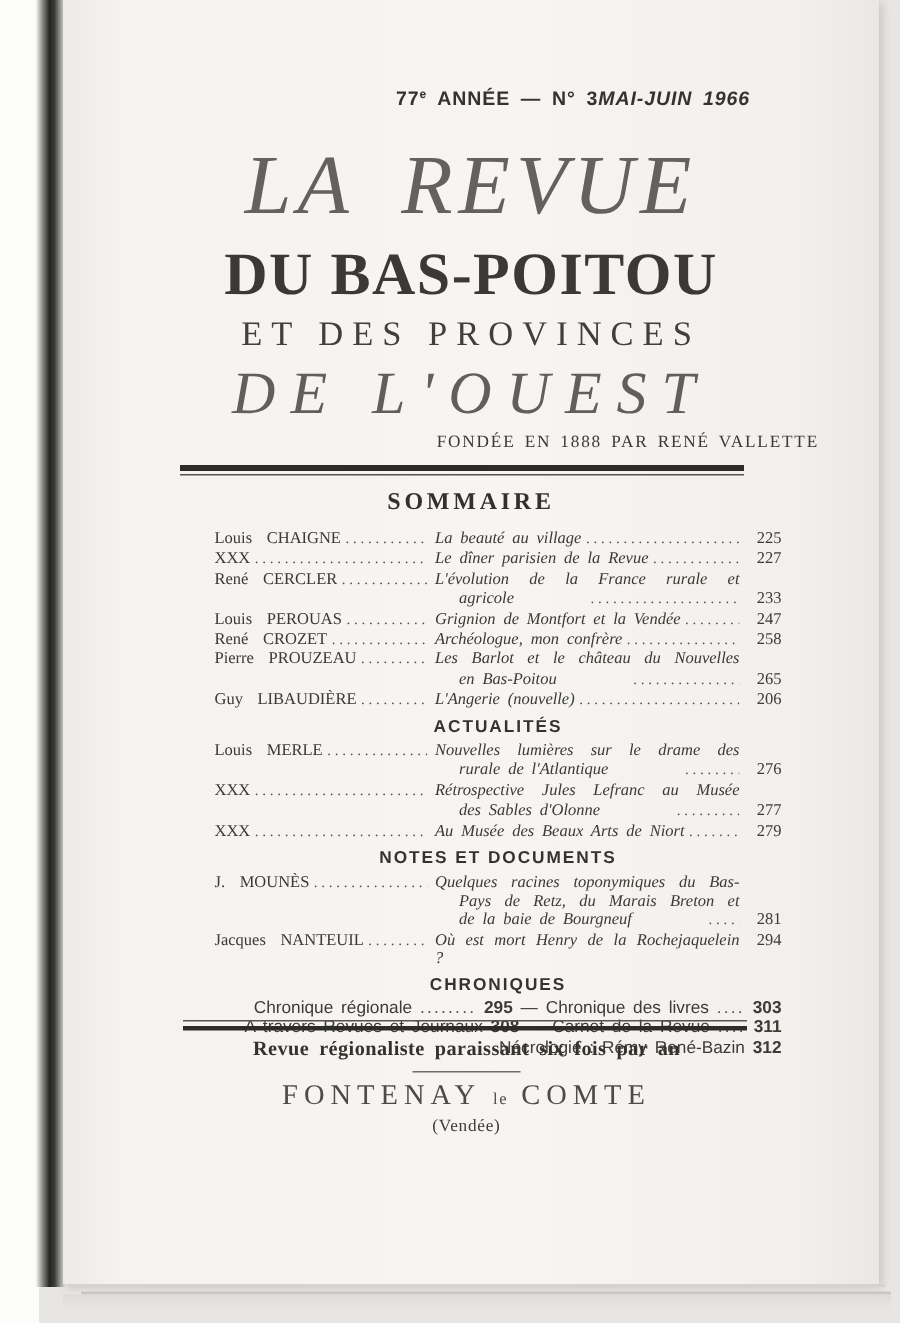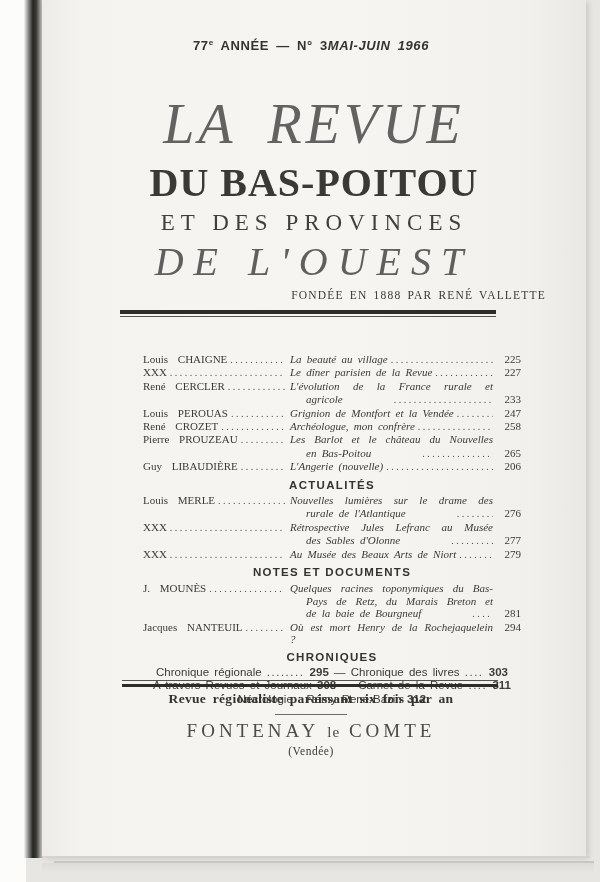--- a/index.html
+++ b/index.html
@@ -12,25 +12,25 @@
         background:linear-gradient(90deg,#edebe7 0%,#f4f3f0 7%,#f6f5f2 55%,#f1f0ec 90%,#e9e8e4 100%);
         box-shadow:2px 2px 6px rgba(0,0,0,.15);}
   .stack-line1{position:absolute;left:46px;top:856px;width:544px;height:2px;background:#d5d3cf;}
   .stack-line2{position:absolute;left:54px;top:861px;width:540px;height:2px;background:#c9c7c3;}
   .stack-fade{position:absolute;left:42px;top:863px;width:552px;height:10px;
               background:linear-gradient(#dedcd8,#e7e6e3);}
 
   
   .content-x{left:80px;width:378px;position:absolute;}
 
-  .issue-row{top:38px;display:flex;justify-content:center;align-items:baseline;
+  .issue-row{top:38px;display:flex;justify-content:flex-end;align-items:baseline;
              font-family:"Liberation Sans","DejaVu Sans",sans-serif;font-size:13px;font-weight:600;
              letter-spacing:.6px;word-spacing:3px;color:#34332f;}
   .issue-row sup{font-size:8px;}
-  .issue-right{font-style:italic;}
+  .issue-right{font-style:italic;margin-top:20px;}
 
   .t1{top:94px;left:40px;width:464px;position:absolute;text-align:center;
       font-style:italic;font-size:56px;line-height:60px;letter-spacing:4px;word-spacing:14px;color:#636260;}
   .t2{top:160px;left:40px;width:464px;position:absolute;text-align:center;
       font-weight:700;font-size:40px;line-height:46px;letter-spacing:1px;color:#3a3935;}
   .t3{top:209px;left:40px;width:464px;position:absolute;text-align:center;
       font-size:23px;line-height:27px;letter-spacing:6px;color:#403f3b;}
   .t4{top:239px;left:40px;width:464px;position:absolute;text-align:center;
       font-style:italic;font-size:40px;line-height:46px;letter-spacing:10px;color:#615f5d;}
   .founder{top:289px;left:40px;width:464px;position:absolute;text-align:right;
@@ -53,31 +53,31 @@
   .ti{flex:1 1 auto;display:flex;align-items:baseline;overflow:hidden;padding-left:5px;}
   .ti .t{font-style:italic;word-spacing:2.5px;white-space:nowrap;}
   .ti.cont{padding-left:21px;gap:48px;}
   .ti.fill{overflow:visible;}
   .ti.fill .t{flex:1 1 auto;white-space:normal;text-align:justify;text-align-last:justify;}
   .pg{width:28px;flex:none;text-align:right;}
   .lead{flex:1 1 auto;overflow:hidden;white-space:nowrap;font-size:10px;
         letter-spacing:2.5px;padding:0 3px;color:#504f49;}
   .sec-head{text-align:center;font-family:"Liberation Sans","DejaVu Sans",sans-serif;
             font-weight:bold;font-size:11.5px;letter-spacing:1.3px;color:#34332f;margin:5px 0 3px;}
-  .chron{text-align:center;font-family:"Liberation Sans","DejaVu Sans",sans-serif;
+  .chron{text-align:right;font-family:"Liberation Sans","DejaVu Sans",sans-serif;
          font-size:11.5px;line-height:13.5px;word-spacing:2px;color:#3c3b36;}
   .chron b{font-weight:bold;}
   .chron .cdots{letter-spacing:1.5px;color:#504f49;}
 
   .tagline{top:691px;text-align:center;font-weight:700;font-size:13.5px;word-spacing:3px;
            letter-spacing:.3px;color:#33322d;}
   .tag-rule{top:714px;left:80px;width:378px;position:absolute;}
   .tag-rule div{width:72px;height:1px;background:#6e6d68;margin:0 auto;}
   .city{top:720px;text-align:center;font-size:19px;letter-spacing:4px;color:#4c4b47;}
-  .city .le{font-size:15px;letter-spacing:1px;}
+  .city .le{font-size:11px;letter-spacing:1px;}
   .region{top:745px;text-align:center;font-size:11.5px;letter-spacing:.5px;color:#3b3a35;}
 </style>
 </head>
 <body>
 
 <div class="scan">
   <div class="left-strip"></div>
   <div class="spine"></div>
 
   <div class="page">
@@ -91,20 +91,21 @@
     <div class="t2">DU BAS-POITOU</div>
     <div class="t3">ET DES PROVINCES</div>
     <div class="t4">DE L'OUEST</div>
     <div class="founder">FONDÉE EN 1888 PAR RENÉ VALLETTE</div>
 
     <div class="rule-top">
         <div class="bar"></div>
         <div class="line"></div>
       </div>
 
+    <div class="sommaire">SOMMAIRE</div>
 
     <div class="toc content-x">
 
       <div class="row">
         <span class="au">
             <span class="name">Louis CHAIGNE</span>
             <span class="lead">........................................................................................................</span>
           </span>
         <span class="ti">
             <span class="t">La beauté au village</span>

